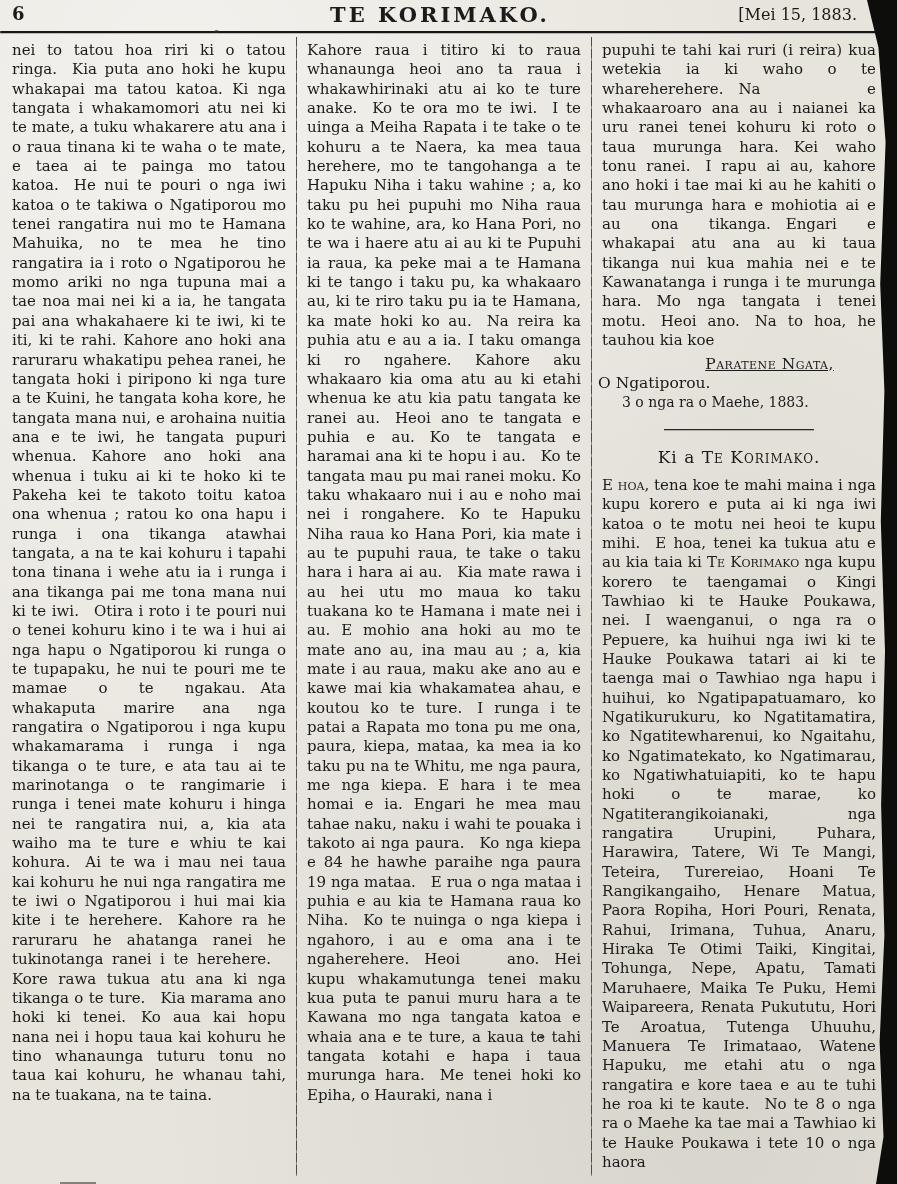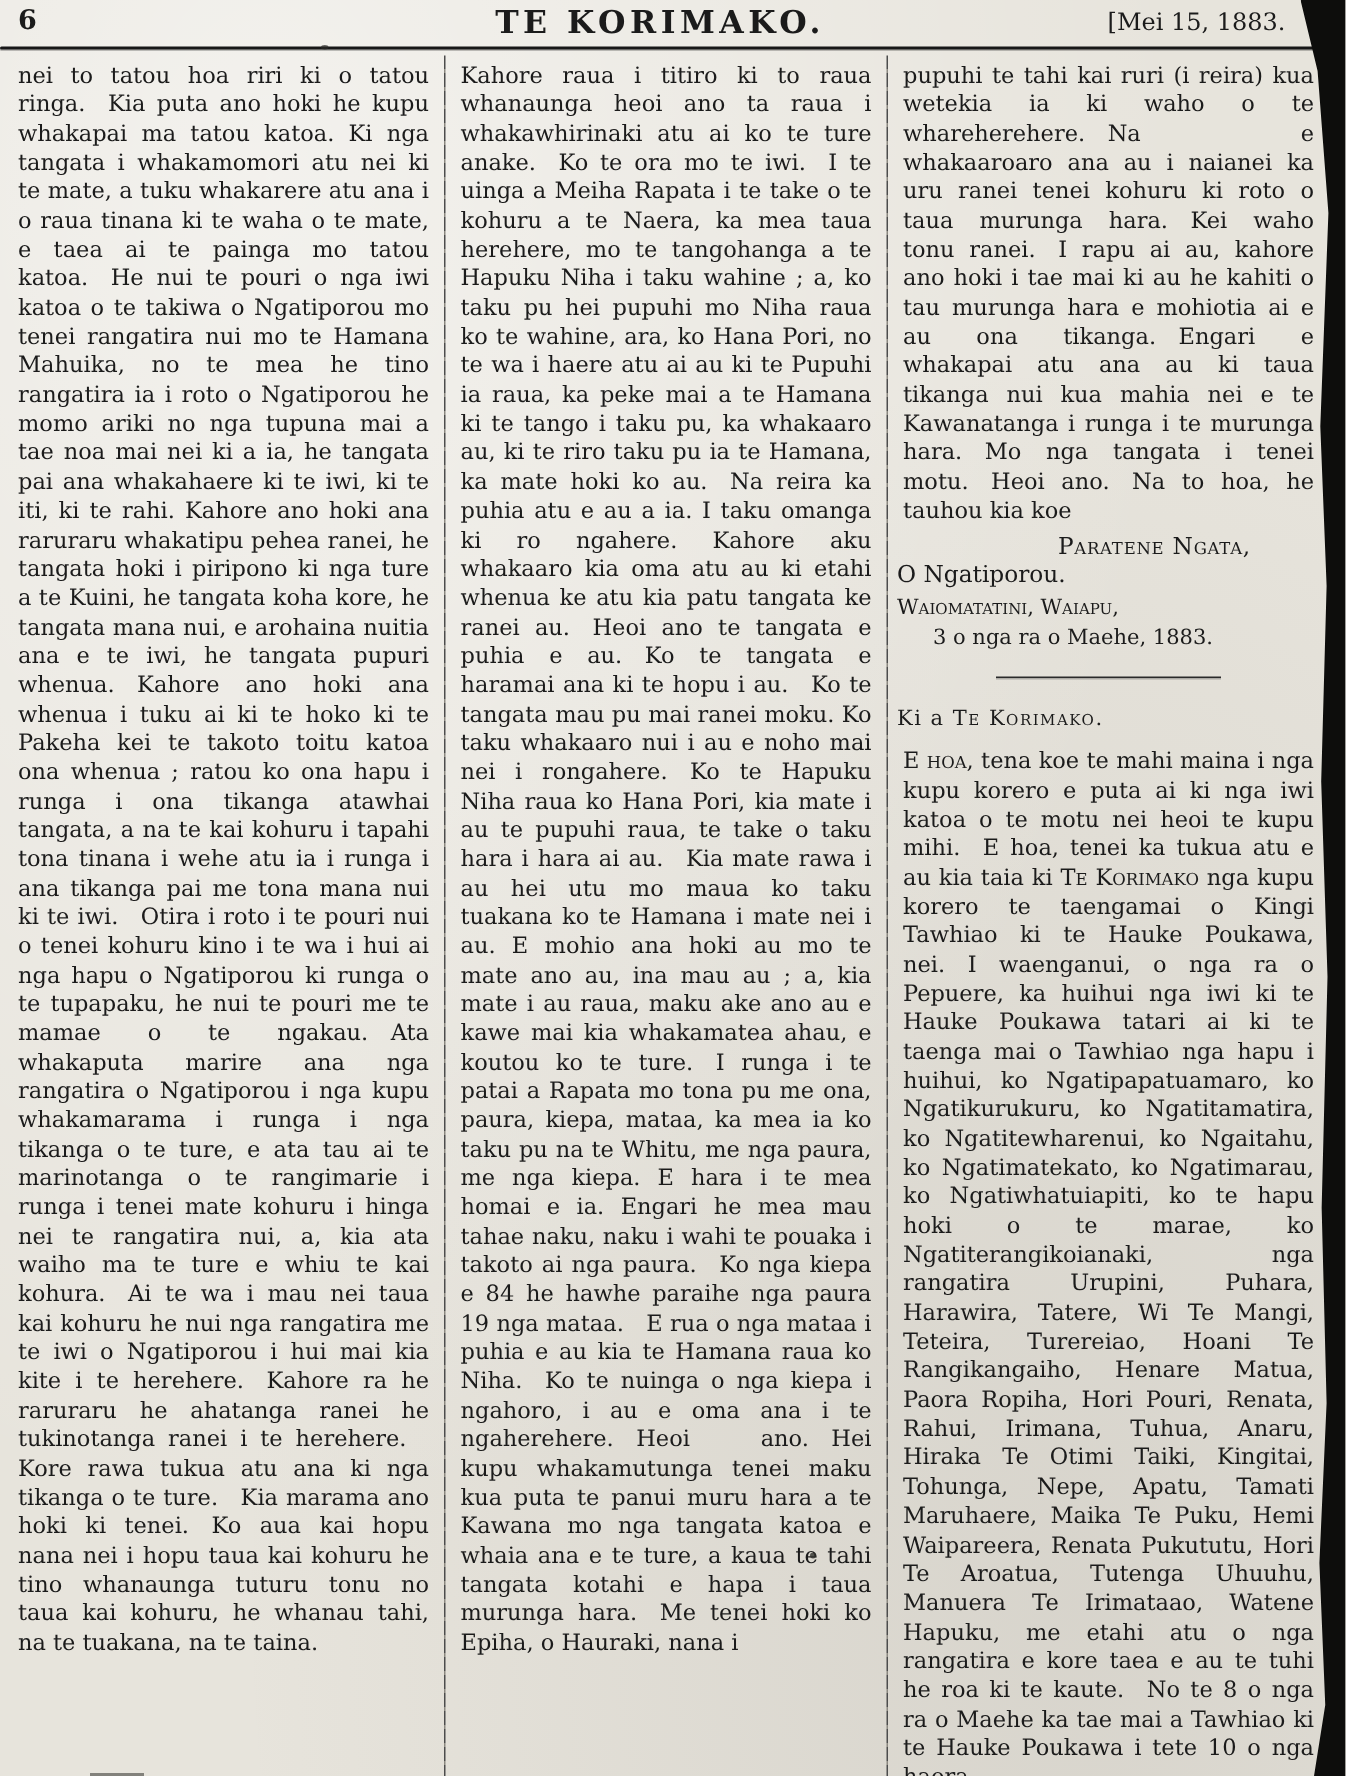--- a/index.html
+++ b/index.html
@@ -52,33 +52,33 @@
   .col p { margin: 4px; }
   .colrule {
     width: 1px; margin: 0 6px;
     background: repeating-linear-gradient(to bottom, #4c4c4c 0 9px, #8a877f 9px 12px);
   }
   .sc { font-variant: small-caps; }
   
   .sig-name {
     text-align: right; padding-right: 46px;
     font-variant: small-caps; letter-spacing: .5px;
-    margin-top: 2px; font-size: 15.5px;
+    margin-top: 2px; font-size: 15.5px; text-decoration: underline;
   }
   .sig-aff { text-align: left; padding-right: 12px; font-size: 15.5px; }
   .dateline-place { font-variant: small-caps; font-size: 14px; margin-top: 3px; }
   .dateline-date { padding-left: 24px; font-size: 14px; }
   .section-divider {
     width: 150px; height: 1px; background: #2a2a2a; border: 0;
     margin: 16px auto 18px auto;
     box-shadow: 0 1px 0 rgba(42,42,42,.3);
   }
   .letter-heading {
-    margin: 0 0 9px 0; text-align: left;
-    font-size: 14px; font-weight: normal; letter-spacing: 1px;
+    margin: 0 0 9px 0; text-align: center;
+    font-size: 17px; font-weight: normal; letter-spacing: 1px;
   }
   
   .scan-band {
     position: absolute; top: 0; right: 0; width: 30px; height: 1184px;
     background: #0d0d0c;
     clip-path: polygon(
       0% 0%, 100% 0%, 100% 100%, 30% 100%,
       55% 96%, 42% 88%, 58% 79%, 47% 68%, 60% 55%,
       46% 44%, 58% 33%, 44% 24%, 62% 12%, 38% 4%);
   }
@@ -111,21 +111,20 @@
     </section>
 
     <div class="colrule"></div>
 
     <section class="col">
       <p>pupuhi te tahi kai ruri (i reira) kua wetekia ia ki waho o te whareherehere. Na e whakaaroaro ana au i naianei ka uru ranei tenei kohuru ki roto o taua murunga hara. Kei waho tonu ranei. I rapu ai au, kahore ano hoki i tae mai ki au he kahiti o tau murunga hara e mohiotia ai e au ona tikanga. Engari e whakapai atu ana au ki taua tikanga nui kua mahia nei e te Kawanatanga i runga i te murunga hara. Mo nga tangata i tenei motu. Heoi ano. Na to hoa, he tauhou kia koe</p>
 
       <div class="sig-name">Paratene Ngata,</div>
       <div class="sig-aff">O Ngatiporou.</div>
 
-      <div class="dateline-place">Waiomatatini, Waiapu,</div>
       <div class="dateline-date">3 o nga ra o Maehe, 1883.</div>
 
       <hr class="section-divider">
 
       <h2 class="letter-heading"><span>Ki a </span><span class="sc">Te Korimako.</span></h2>
 
       <p><span class="sc">E hoa,</span><span> tena koe te mahi maina i nga kupu korero e puta ai ki nga iwi katoa o te motu nei heoi te kupu mihi. E hoa, tenei ka tukua atu e au kia taia ki </span><span class="sc">Te Korimako</span><span> nga kupu korero te taengamai o Kingi Tawhiao ki te Hauke Poukawa, nei. I waenganui, o nga ra o Pepuere, ka huihui nga iwi ki te Hauke Poukawa tatari ai ki te taenga mai o Tawhiao nga hapu i huihui, ko Ngatipapatuamaro, ko Ngatikurukuru, ko Ngatitamatira, ko Ngatitewharenui, ko Ngaitahu, ko Ngatimatekato, ko Ngatimarau, ko Ngatiwhatuiapiti, ko te hapu hoki o te marae, ko Ngatiterangikoianaki, nga rangatira Urupini, Puhara, Harawira, Tatere, Wi Te Mangi, Teteira, Turereiao, Hoani Te Rangikangaiho, Henare Matua, Paora Ropiha, Hori Pouri, Renata, Rahui, Irimana, Tuhua, Anaru, Hiraka Te Otimi Taiki, Kingitai, Tohunga, Nepe, Apatu, Tamati Maruhaere, Maika Te Puku, Hemi Waipareera, Renata Pukututu, Hori Te Aroatua, Tutenga Uhuuhu, Manuera Te Irimataao, Watene Hapuku, me etahi atu o nga rangatira e kore taea e au te tuhi he roa ki te kaute. No te 8 o nga ra o Maehe ka tae mai a Tawhiao ki te Hauke Poukawa i tete 10 o nga haora</span></p>
     </section>
 
   </main>

